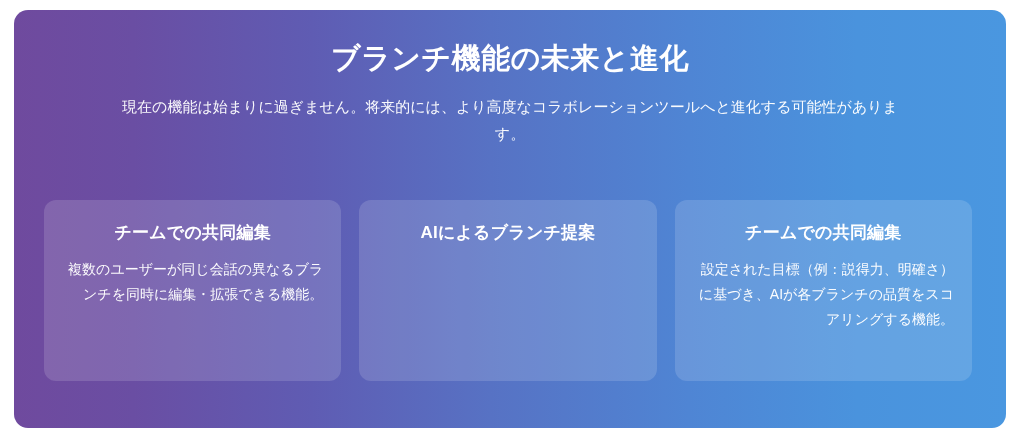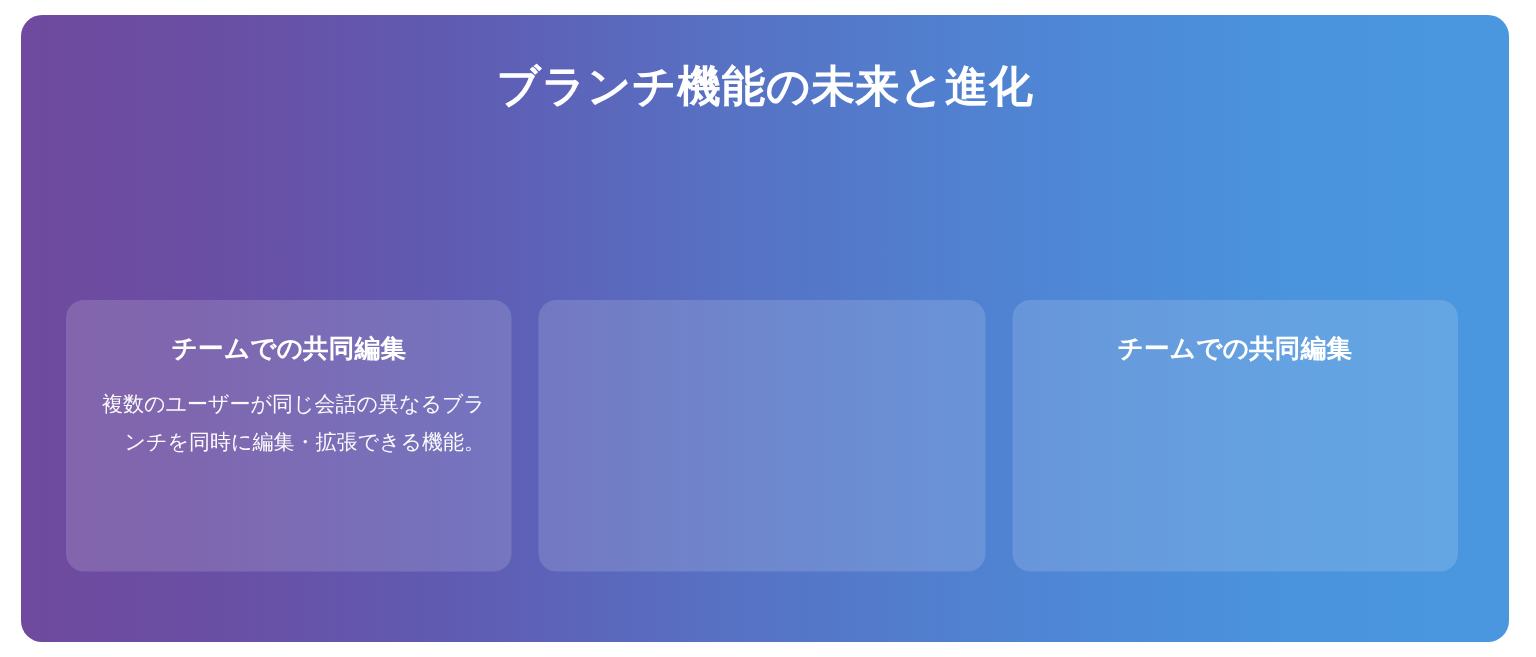--- a/index.html
+++ b/index.html
@@ -111,31 +111,34 @@
 </style>
 </head>
 <body>
 
 <div id="stage">
 
   <section class="panel">
 
     <h1 class="panel-title">ブランチ機能の未来と進化</h1>
 
+    <p class="panel-subtitle">現在の機能は始まりに過ぎません。将来的には、より高度なコラボレーションツールへと進化する可能性があります。</p>
 
     <div class="cards-row">
 
       <article class="feature-card">
         <h2 class="card-title">チームでの共同編集</h2>
         <p class="card-body">複数のユーザーが同じ会話の異なるブランチを同時に編集・拡張できる機能。</p>
       </article>
 
       <article class="feature-card">
+        <h2 class="card-title">AIによるブランチ提案</h2>
       </article>
 
       <article class="feature-card">
         <h2 class="card-title">チームでの共同編集</h2>
+        <p class="card-body">設定された目標（例：説得力、明確さ）に基づき、AIが各ブランチの品質をスコアリングする機能。</p>
       </article>
 
     </div>
   </section>
 
 </div>
 
 </body></html>

